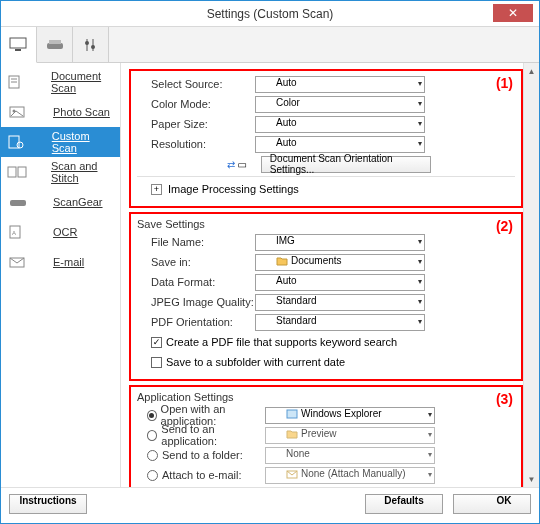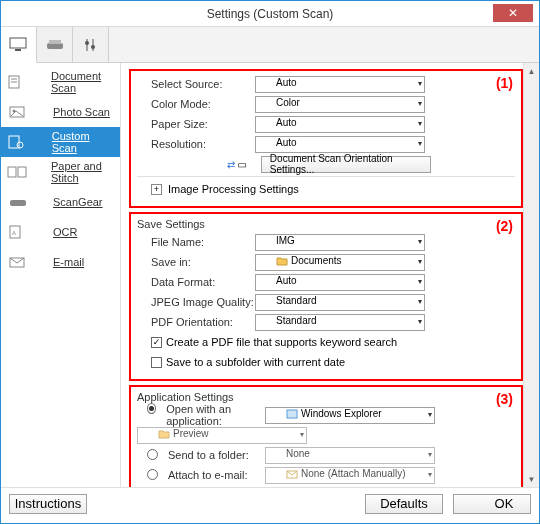--- a/index.html
+++ b/index.html
@@ -17,34 +17,34 @@
   .side-icon { width: 22px; height: 16px; display: inline-flex; align-items: center; justify-content: center; }
   .content { flex: 1; position: relative; padding: 6px 16px 6px 8px; overflow: hidden; }
   .scroll { position: absolute; right: 0; top: 0; width: 16px; height: 100%; background: #f0f0f0; border-left: 1px solid #e0e0e0; }
   .scroll .up, .scroll .dn { height: 16px; display: flex; align-items: center; justify-content: center; font-size: 8px; color: #666; }
   .scroll .dn { position: absolute; bottom: 0; width: 100%; }
   .sectbox { border: 2px solid #f00; padding: 4px 6px 6px; margin-bottom: 4px; position: relative; }
   .numlabel { position: absolute; right: 8px; top: 4px; color: #f00; font-weight: bold; font-size: 14px; }
   .sect-title { color: #333; margin-bottom: 3px; }
   .row { display: flex; align-items: center; height: 18px; margin-bottom: 2px; }
   .lbl { width: 118px; padding-left: 14px; color: #333; }
-  .lbl2 { width: 128px; padding-left: 10px; color: #333; display: flex; align-items: flex-start; gap: 6px; }
+  .lbl2 { width: 128px; padding-left: 10px; color: #333; display: flex; align-items: center; gap: 0; }
   .sel { flex: 0 0 170px; height: 17px; border: 1px solid #a0a0a0; background: #fff; display: flex; padding: 0 20px; position: relative; font-size: 10px; }
   .sel .arrow { position: absolute; right: 2px; top: 2px; font-size: 8px; color: #333; }
   .sel .docicon { width: 12px; height: 12px; margin-right: 3px; display: inline-flex; }
   .btn { height: 17px; border: 1px solid #a0a0a0; background: linear-gradient(#fdfdfd,#ececec); display: inline-flex; align-items: center; justify-content: center; padding: 0 8px; font-size: 10px; }
   .cb { width: 11px; height: 11px; border: 1px solid #666; display: inline-flex; align-items: center; justify-content: center; margin-right: 4px; font-size: 9px; }
   .rb { width: 11px; height: 11px; border: 1px solid #666; border-radius: 50%; display: inline-flex; align-items: center; justify-content: center; margin-right: 4px; }
   .rb .dot { width: 5px; height: 5px; background: #333; border-radius: 50%; }
   .plusbox { width: 11px; height: 11px; border: 1px solid #888; display: inline-flex; align-items: center; justify-content: center; margin-right: 6px; margin-left: 14px; font-size: 9px; line-height: 1; }
   .inline-icons { margin-left: 90px; display: flex; gap: 2px; align-items: center; }
   .inline-icons span { font-size: 10px; }
   hr.sep { border: none; border-top: 1px solid #e0e0e0; margin: 3px 0; }
   .footer { height: 32px; display: flex; align-items: center; padding: 0 8px; gap: 6px; border-top: 1px solid #e0e0e0; }
-  .footer .ftbtn { height: 20px; min-width: 78px; border: 1px solid #a0a0a0; background: linear-gradient(#fdfdfd,#ececec); display: inline-flex; align-items: center; justify-content: center; font-size: 13px; }
+  .footer .ftbtn { height: 20px; min-width: 78px; border: 1px solid #a0a0a0; background: linear-gradient(#fdfdfd,#ececec); display: inline-flex; justify-content: center; font-size: 10px; font-weight: bold; }
   .footer .ok { margin-left: 4px; padding-left: 24px; }
   .spacer { flex: 1; }
 </style>
 </head>
 <body>
 
 <div class="titlebar">
   <span>Settings (Custom Scan)</span>
   <div class="close">✕</div>
 </div>
@@ -103,21 +103,21 @@
         </span>
       <span>Custom Scan</span>
     </div>
     <div class="side-item">
       <span class="side-icon">
           <svg width="20" height="14">
             <rect x="1" y="2" width="8" height="10" fill="none" stroke="#888"></rect>
             <rect x="11" y="2" width="8" height="10" fill="none" stroke="#888"></rect>
           </svg>
         </span>
-      <span>Paper and Stitch</span>
+      <span>Scan and Stitch</span>
     </div>
     <div class="side-item">
       <span class="side-icon">
           <svg width="20" height="14">
             <rect x="2" y="5" width="16" height="6" rx="2" fill="#888"></rect>
           </svg>
         </span>
       <span>ScanGear</span>
     </div>
     <div class="side-item">
@@ -256,20 +256,24 @@
             <span class="docicon">
               <svg width="12" height="12">
                 <rect x="1" y="2" width="10" height="8" fill="#cde6f7" stroke="#5a9bd4"></rect>
               </svg>
             </span>
             <span>Windows Explorer</span>
             <span class="arrow">▾</span>
           </div>
         </div>
       <div class="row">
+          <div class="lbl2">
+            <span class="rb"></span>
+            <span>Send to an application:</span>
+          </div>
           <div class="sel" style="opacity:.7;">
             <span class="docicon">
               <svg width="12" height="12">
                 <path d="M1 3h4l1 1h5v6H1z" fill="#f7c65c" stroke="#c49a3a"></path>
               </svg>
             </span>
             <span>Preview</span>
             <span class="arrow">▾</span>
           </div>
         </div>

